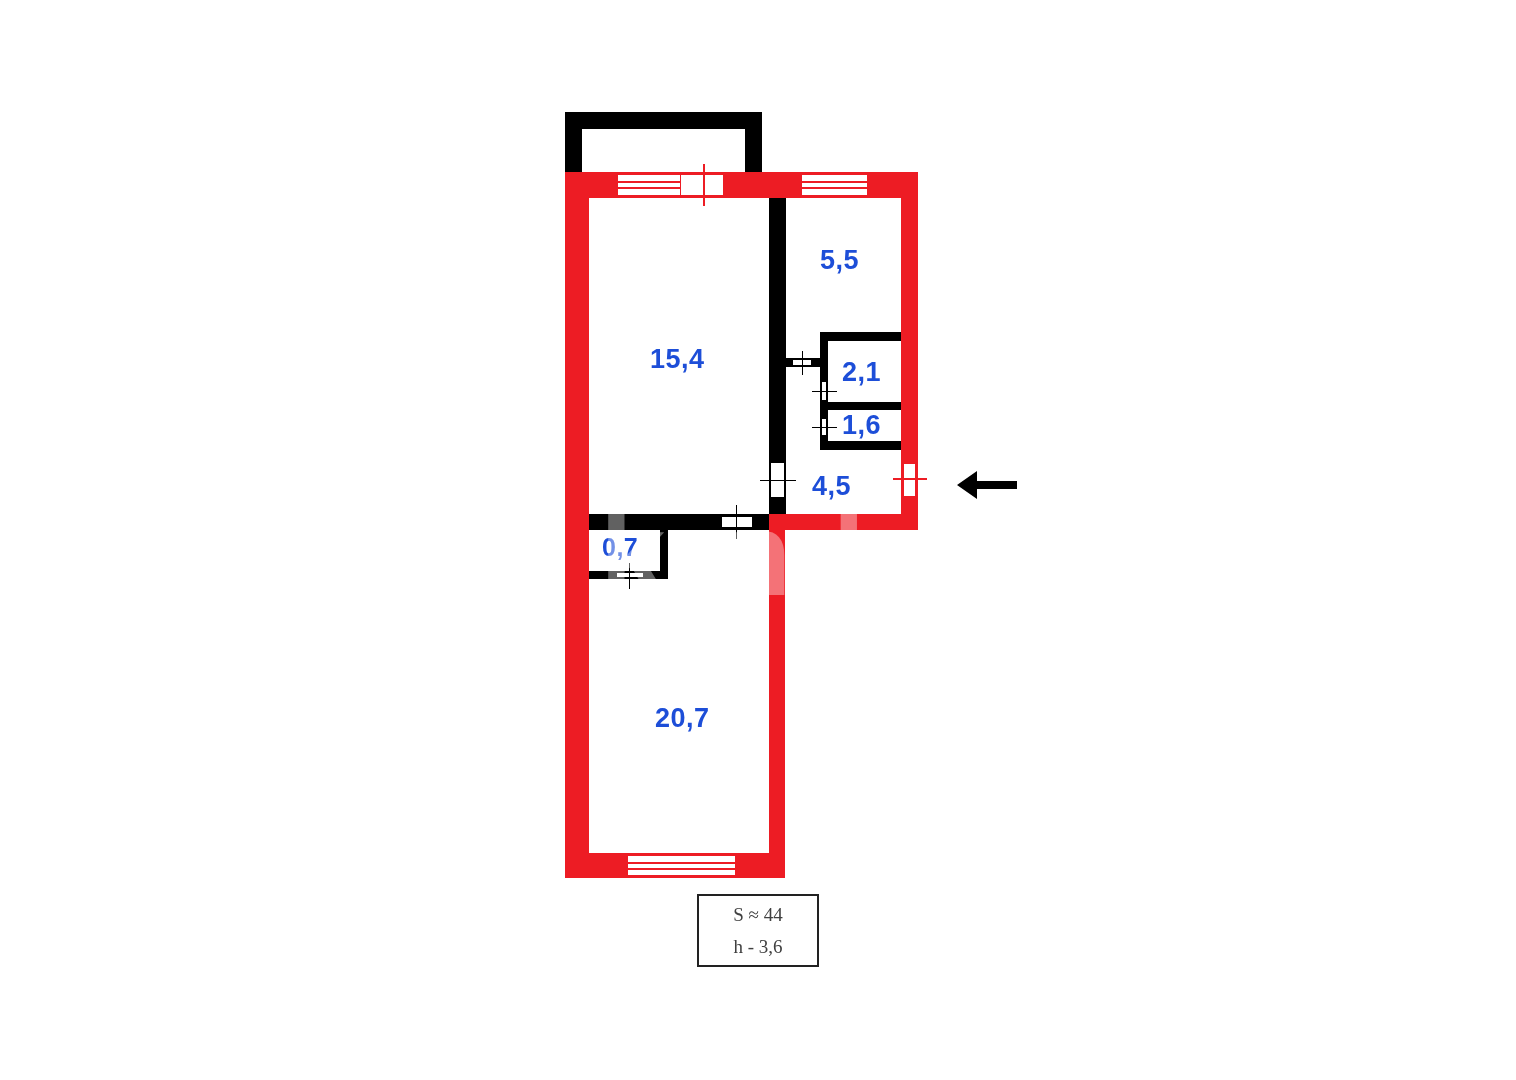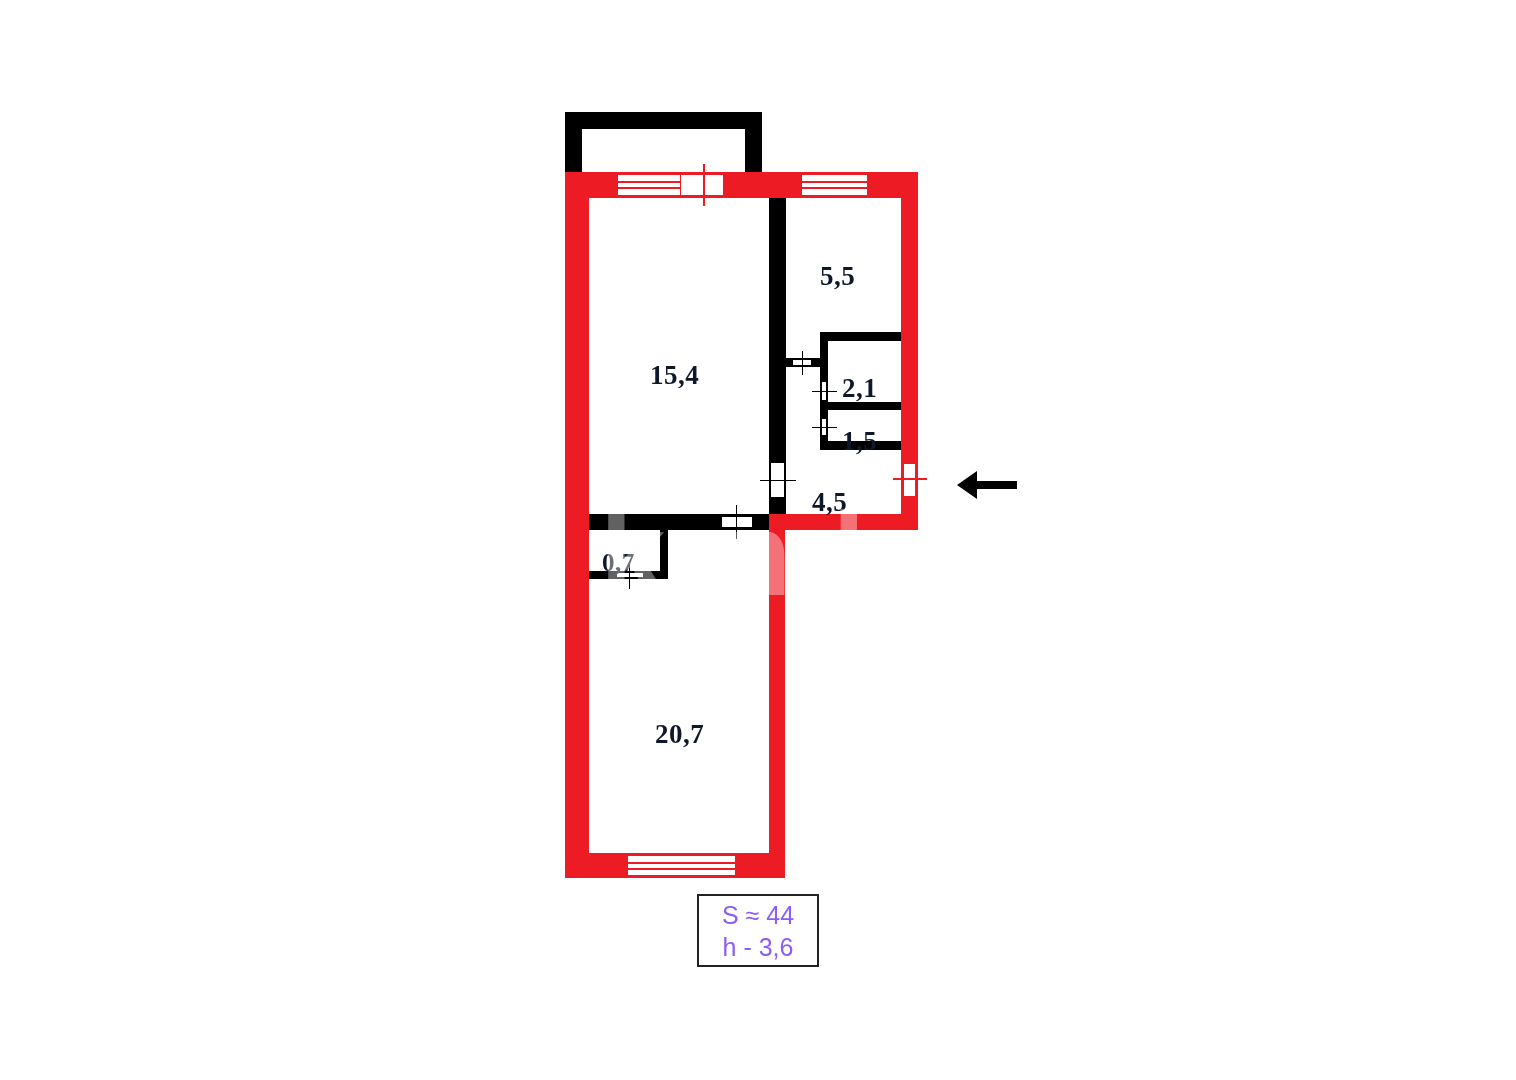--- a/index.html
+++ b/index.html
@@ -3,23 +3,23 @@
 <meta charset="utf-8">
 <style>
   html, body { margin:0; padding:0; background:#ffffff; }
   body { width:1516px; height:1080px; position:relative; overflow:hidden; font-family:"DejaVu Sans", sans-serif; }
   .abs { position:absolute; }
   .red { background:#ed1c24; }
   .blk { background:#000000; }
   .win { position:absolute; background:#ffffff; box-sizing:border-box; border-top:1px solid #ed1c24; border-bottom:1px solid #ed1c24; }
   .win .ln { position:absolute; left:0; right:0; height:2px; background:#ed1c24; }
   .door { position:absolute; background:#ffffff; box-sizing:border-box; }
-  .room-label { position:absolute; font-family:Liberation Serif, serif; font-weight:bold; color:#0f172a; font-size:27px; letter-spacing:0.5px; white-space:nowrap;margin-top:16px; }
+  .room-label { position:absolute; font-family:Liberation Sans, sans-serif; font-weight:bold; color:#1d4ed8; font-size:27px; letter-spacing:0.5px; white-space:nowrap; }
   .summary { position:absolute; left:697px; top:894px; width:122px; height:73px; box-sizing:border-box; border:2px solid #222; background:#fff; display:flex; flex-direction:column; align-items:center; justify-content:center; }
-  .summary span { font-family:Liberation Sans, sans-serif; font-size:25px; color:#8b5cf6; line-height:32px; font-weight:500; }
+  .summary span { font-family:Liberation Serif, serif; font-size:19px; color:#404040; line-height:32px; font-weight:500; }
   .watermark { position:absolute; left:600px; top:495px; font-family:Liberation Sans, sans-serif; font-weight:bold; font-size:118px; color:rgba(255,255,255,0.38); letter-spacing:4px; line-height:1; pointer-events:none; }
 </style>
 </head>
 <body>
 
 <div>
 
   <div class="abs blk" style="left:565px;top:112px;width:197px;height:17px;"></div>
   <div class="abs blk" style="left:565px;top:112px;width:17px;height:62px;"></div>
   <div class="abs blk" style="left:745px;top:112px;width:17px;height:62px;"></div>
@@ -71,21 +71,21 @@
   <div class="door" style="left:792px;top:359px;width:20px;height:7px;border:1px solid #000;"></div>
   <div class="abs" style="left:802px;top:351px;width:1px;height:24px;background:#000;"></div>
   <div class="door" style="left:821px;top:381px;width:6px;height:20px;border:1px solid #000;"></div>
   <div class="abs" style="left:812px;top:391px;width:25px;height:1px;background:#000;"></div>
   <div class="door" style="left:821px;top:418px;width:6px;height:18px;border:1px solid #000;"></div>
   <div class="abs" style="left:812px;top:427px;width:25px;height:1px;background:#000;"></div>
 
   <div class="room-label" style="left:650px;top:344px;">15,4</div>
   <div class="room-label" style="left:820px;top:245px;">5,5</div>
   <div class="room-label" style="left:842px;top:357px;text-align:right;">2,1</div>
-  <div class="room-label" style="left:842px;top:410px;">1,5</div>
+  <div class="room-label" style="left:842px;top:410px;">1,6</div>
   <div class="room-label" style="left:812px;top:471px;">4,5</div>
   <div class="room-label" style="left:602px;top:533px;font-size:25px;">0,7</div>
   <div class="room-label" style="left:655px;top:703px;">20,7</div>
 
   <div class="watermark">krn.kz</div>
 
   <div class="abs" style="left:957px;top:470px;width:62px;height:30px;">
     <svg width="62" height="30" viewBox="0 0 62 30">
       <polygon points="0,15 20,1 20,11 60,11 60,19 20,19 20,29" fill="#000"></polygon>
     </svg>

